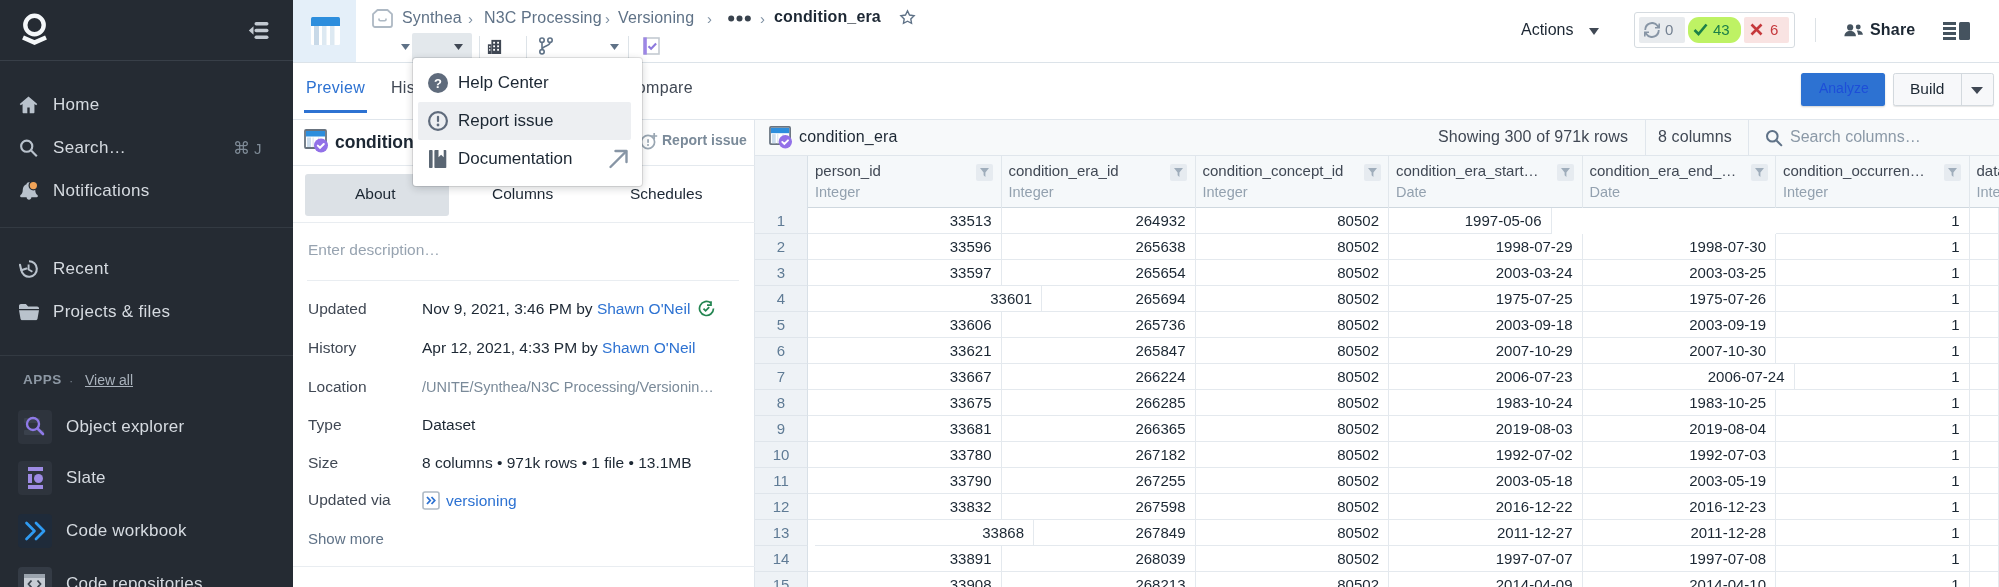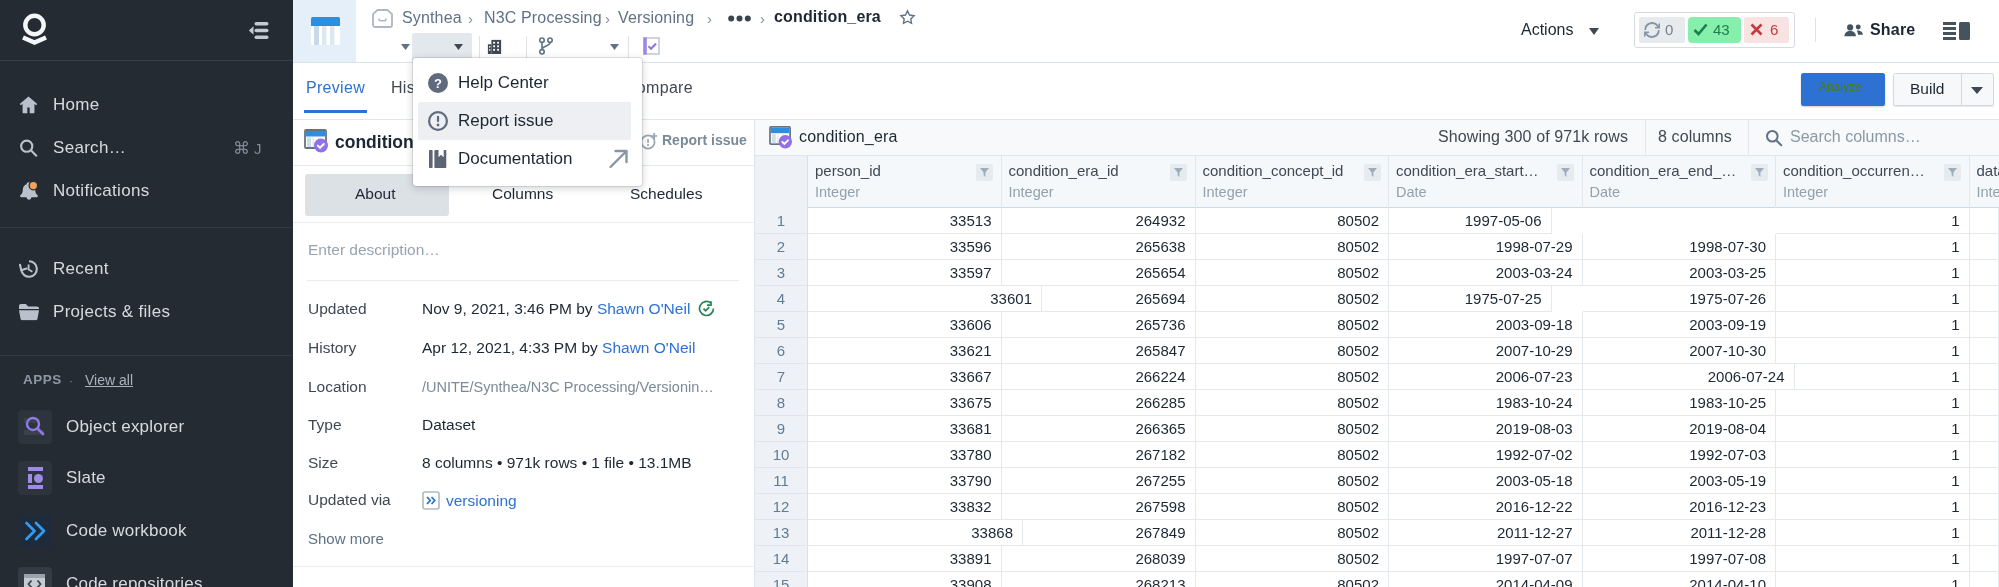--- a/index.html
+++ b/index.html
@@ -242,21 +242,21 @@
   <svg class="abs" style="left:1296px;top:28px" width="10" height="7" viewBox="0 0 10 7">
       <path d="M0 0h10L5 7z" fill="#404854"></path>
     </svg>
   <div class="abs" style="left:1341px;top:12px;width:161px;height:36px;background:#fff;border:1px solid #d5dbe0;border-radius:3px"></div>
   <div class="abs" style="left:1346px;top:17px;width:46px;height:26px;background:#e8ebee;border-radius:2px">
     <svg class="abs" style="left:5px;top:5px" width="16" height="16" viewBox="0 0 16 16" fill="#8795a5">
         <path d="M8 2a6 6 0 0 1 5.2 3H11v1.6h5V1.6h-1.6v2A7.6 7.6 0 0 0 .4 8h1.7A6 6 0 0 1 8 2zM8 14a6 6 0 0 1-5.2-3H5V9.4H0v5h1.6v-2A7.6 7.6 0 0 0 15.6 8h-1.7A6 6 0 0 1 8 14z"></path>
       </svg>
     <span class="abs" style="left:26px;top:4px;font-size:15px;color:#738091">0</span>
   </div>
-  <div class="abs" style="left:1395px;top:17px;width:53px;height:26px;background:#86efac;border-radius:4px">
+  <div class="abs" style="left:1395px;top:17px;width:53px;height:26px;background:#bef264;border-radius:11px">
     <svg class="abs" style="left:5px;top:6px" width="15" height="13" viewBox="0 0 15 13">
         <path d="M1.5 7l4 4L13.5 1.5" fill="none" stroke="#1c8048" stroke-width="2.6"></path>
       </svg>
     <span class="abs" style="left:25px;top:4px;font-size:15px;color:#1c8048">43</span>
   </div>
   <div class="abs" style="left:1451px;top:17px;width:45px;height:26px;background:#f9e3e2;border-radius:2px">
     <svg class="abs" style="left:6px;top:6px" width="13" height="13" viewBox="0 0 13 13">
         <path d="M1.5 1.5l10 10M11.5 1.5l-10 10" fill="none" stroke="#c5383c" stroke-width="2.6"></path>
       </svg>
     <span class="abs" style="left:26px;top:4px;font-size:15px;color:#c5383c">6</span>
@@ -278,21 +278,21 @@
         <rect x="16" y="0" width="11" height="18" rx="1.5"></rect>
       </g>
   </svg>
 </div>
 <div id="tabsrow">
   <div class="tab active" style="left:13px">Preview</div>
   <div class="abs" style="left:11px;top:47px;width:63px;height:3px;background:#2d72d2"></div>
   <div class="tab" style="left:98px">History</div>
   <div class="tab" style="left:332px">Compare</div>
   <div class="abs" style="left:1508px;top:10px;width:84px;height:33px;background:#2d72d2;border-radius:2.5px;box-shadow:0 1px 2px rgba(17,20,24,.2)"></div>
-  <div class="abs" style="left:1526px;top:17px;color:#4d7c0f;font-size:12px">Analyze</div>
+  <div class="abs" style="left:1526px;top:17px;color:#1d4ed8;font-size:14px">Analyze</div>
   <div class="abs" style="left:1600px;top:10px;width:101px;height:33px;background:#f7f8fa;border:1px solid #d3d9de;border-radius:2.5px;box-shadow:0 1px 1px rgba(17,20,24,.1)"></div>
   <div class="abs" style="left:1617px;top:17px;color:#1c2733;font-size:15.5px">Build</div>
   <div class="abs" style="left:1668px;top:11px;width:1px;height:31px;background:#d3d9de"></div>
   <svg class="abs" style="left:1678px;top:24px" width="12" height="7" viewBox="0 0 12 7">
       <path d="M0 0h12L6 7z" fill="#404854"></path>
     </svg>
 </div>
 <div id="lpanel">
 
   <svg class="abs" style="left:11px;top:9px" width="25" height="24" viewBox="0 0 25 24">
@@ -460,21 +460,21 @@
         <div class="tcell" style="left:634px;width:193.5px">2003-03-24</div>
         <div class="tcell" style="left:827.5px;width:193.5px">2003-03-25</div>
         <div class="tcell" style="left:1021px;width:193.5px">1</div>
         <div class="tcell" style="left:1214.5px;width:29.5px"></div>
       </div>
 <div class="trow" style="top:78px">
         <div class="tnum">4</div>
         <div class="tcell" style="left:53px;width:234px">33601</div>
         <div class="tcell" style="left:246.5px;width:194px">265694</div>
         <div class="tcell" style="left:440.5px;width:193.5px">80502</div>
-        <div class="tcell" style="left:603px;width:193.5px">1975-07-25</div>
+        <div class="tcell" style="left:634px;width:193.5px">1975-07-25</div>
         <div class="tcell" style="left:827.5px;width:193.5px">1975-07-26</div>
         <div class="tcell" style="left:1021px;width:193.5px">1</div>
         <div class="tcell" style="left:1214.5px;width:29.5px"></div>
       </div>
 <div class="trow" style="top:104px">
         <div class="tnum">5</div>
         <div class="tcell" style="left:53px;width:193.5px">33606</div>
         <div class="tcell" style="left:246.5px;width:194px">265736</div>
         <div class="tcell" style="left:440.5px;width:193.5px">80502</div>
         <div class="tcell" style="left:634px;width:193.5px">2003-09-18</div>
@@ -547,21 +547,21 @@
         <div class="tcell" style="left:53px;width:193.5px">33832</div>
         <div class="tcell" style="left:246.5px;width:194px">267598</div>
         <div class="tcell" style="left:440.5px;width:193.5px">80502</div>
         <div class="tcell" style="left:634px;width:193.5px">2016-12-22</div>
         <div class="tcell" style="left:827.5px;width:193.5px">2016-12-23</div>
         <div class="tcell" style="left:1021px;width:193.5px">1</div>
         <div class="tcell" style="left:1214.5px;width:29.5px"></div>
       </div>
 <div class="trow" style="top:312px">
         <div class="tnum">13</div>
-        <div class="tcell" style="left:49px;width:219px">33868</div>
+        <div class="tcell" style="left:60px;width:219px">33868</div>
         <div class="tcell" style="left:246.5px;width:194px">267849</div>
         <div class="tcell" style="left:440.5px;width:193.5px">80502</div>
         <div class="tcell" style="left:634px;width:193.5px">2011-12-27</div>
         <div class="tcell" style="left:827.5px;width:193.5px">2011-12-28</div>
         <div class="tcell" style="left:1021px;width:193.5px">1</div>
         <div class="tcell" style="left:1214.5px;width:29.5px"></div>
       </div>
 <div class="trow" style="top:338px">
         <div class="tnum">14</div>
         <div class="tcell" style="left:53px;width:193.5px">33891</div>

